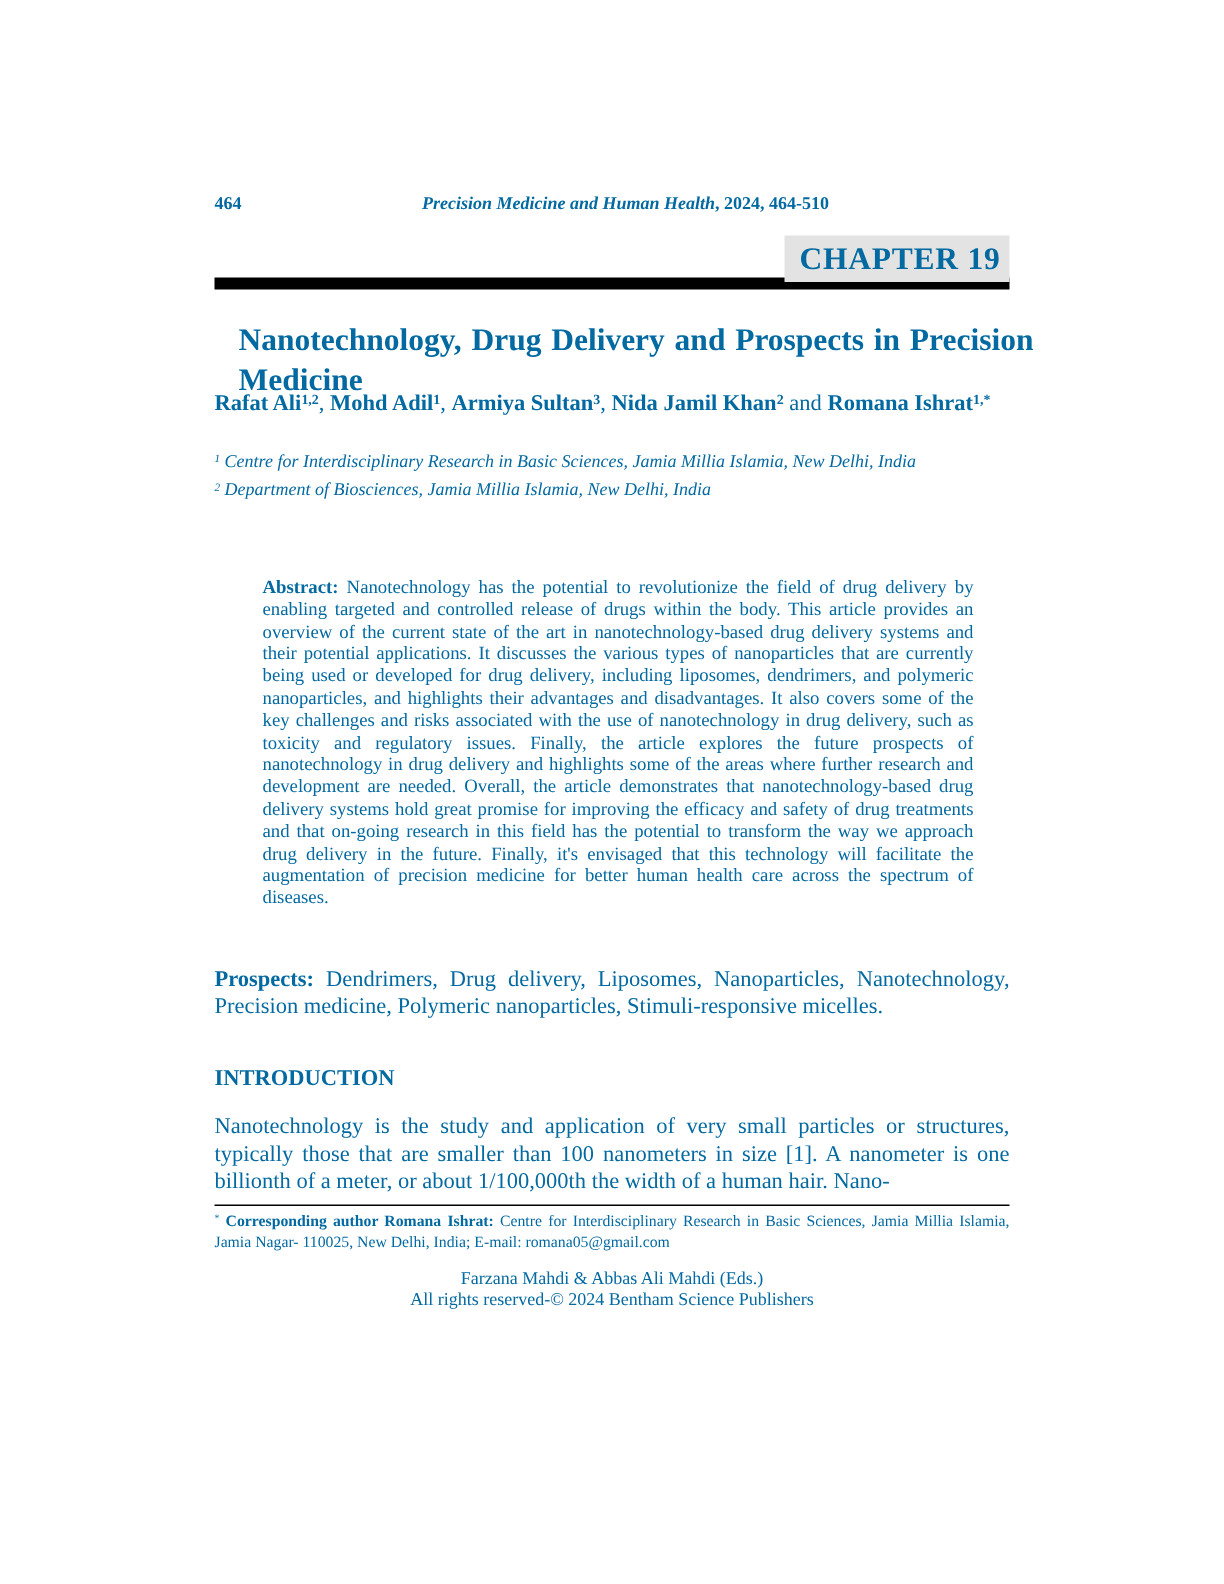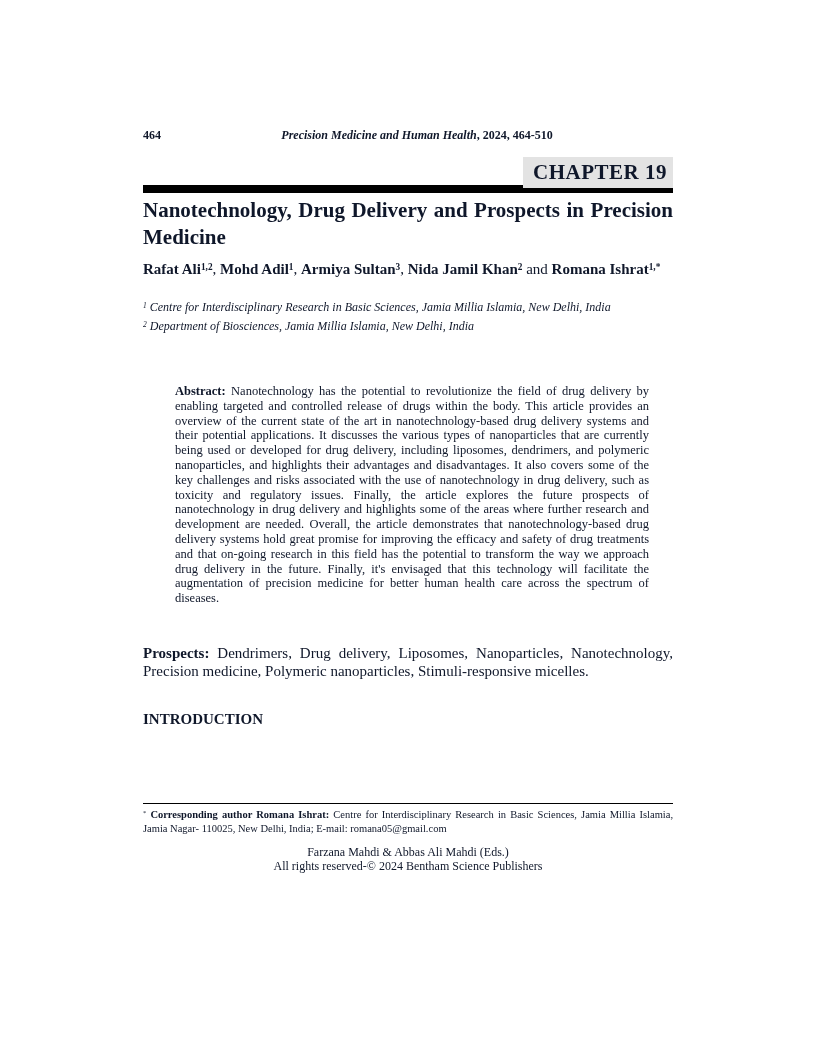--- a/index.html
+++ b/index.html
@@ -7,21 +7,21 @@
     padding: 0;
     background: #888;
   }
   .page {
     position: relative;
     width: 816px;
     height: 1056px;
     margin: 0 auto;
     background: #ffffff;
     font-family: "Liberation Serif", "DejaVu Serif", serif;
-    color: #0f172a;
+    color: #0369a1;
     overflow: hidden;
   }
   .block {
     position: absolute;
     left: 143px;
     width: 530px;
   }
 
   
   .running-head {
@@ -143,21 +143,21 @@
 
   <div class="block running-head">
     <span class="pagenum">464</span>
     <span class="journal"><span class="jtitle">Precision Medicine and Human Health</span><span>, 2024, 464-510</span></span>
   </div>
 
   <div class="block chapter-row">
     <span class="chapter-label">CHAPTER 19</span>
   </div>
 
-  <h1 class="block chapter-title" style="margin:0;">Nanotechnology, Drug Delivery and Prospects in Precision Medicine</h1>
+  <h1 class="block chapter-title" style="margin:16px;">Nanotechnology, Drug Delivery and Prospects in Precision Medicine</h1>
 
   <div class="block authors">
     <span><span>Rafat Ali</span><sup class="s">1,2</sup><span class="sep">, </span></span><span><span>Mohd Adil</span><sup class="s">1</sup><span class="sep">, </span></span><span><span>Armiya Sultan</span><sup class="s">3</sup><span class="sep">, </span></span><span><span>Nida Jamil Khan</span><sup class="s">2</sup><span class="sep"> and </span></span><span><span>Romana Ishrat</span><sup class="s">1,*</sup></span>
   </div>
 
   <div class="block affiliations">
     <p><sup class="s">1</sup><span> Centre for Interdisciplinary Research in Basic Sciences, Jamia Millia Islamia, New Delhi, India</span></p>
     <p><sup class="s">2</sup><span> Department of Biosciences, Jamia Millia Islamia, New Delhi, India</span></p>
   </div>
 
@@ -166,20 +166,21 @@
     <span>Nanotechnology has the potential to revolutionize the field of drug delivery by enabling targeted and controlled release of drugs within the body. This article provides an overview of the current state of the art in nanotechnology-based drug delivery systems and their potential applications. It discusses the various types of nanoparticles that are currently being used or developed for drug delivery, including liposomes, dendrimers, and polymeric nanoparticles, and highlights their advantages and disadvantages. It also covers some of the key challenges and risks associated with the use of nanotechnology in drug delivery, such as toxicity and regulatory issues. Finally, the article explores the future prospects of nanotechnology in drug delivery and highlights some of the areas where further research and development are needed. Overall, the article demonstrates that nanotechnology-based drug delivery systems hold great promise for improving the efficacy and safety of drug treatments and that on-going research in this field has the potential to transform the way we approach drug delivery in the future. Finally, it's envisaged that this technology will facilitate the augmentation of precision medicine for better human health care across the spectrum of diseases.</span>
   </div>
 
   <div class="block keywords">
     <b>Prospects:</b>
     <span>Dendrimers, Drug delivery, Liposomes, Nanoparticles, Nanotechnology, Precision medicine, Polymeric nanoparticles, Stimuli-responsive micelles.</span>
   </div>
 
   <h2 class="block section-heading" style="margin:0;">INTRODUCTION</h2>
 
+  <p class="block body-para" style="margin:0;">Nanotechnology is the study and application of very small particles or structures, typically those that are smaller than 100 nanometers in size [1]. A nanometer is one billionth of a meter, or about 1/100,000th the width of a human hair. Nano-</p>
 
   <div class="block footnote">
     <sup class="s">*</sup>
     <b>Corresponding author Romana Ishrat:</b><span> Centre for Interdisciplinary Research in Basic Sciences, Jamia Millia Islamia, Jamia Nagar- 110025, New Delhi, India; E-mail: romana05@gmail.com</span>
   </div>
 
   <div class="block editors">
     <p>Farzana Mahdi &amp; Abbas Ali Mahdi (Eds.)</p>
     <p>All rights reserved-© 2024 Bentham Science Publishers</p>
   </div>

